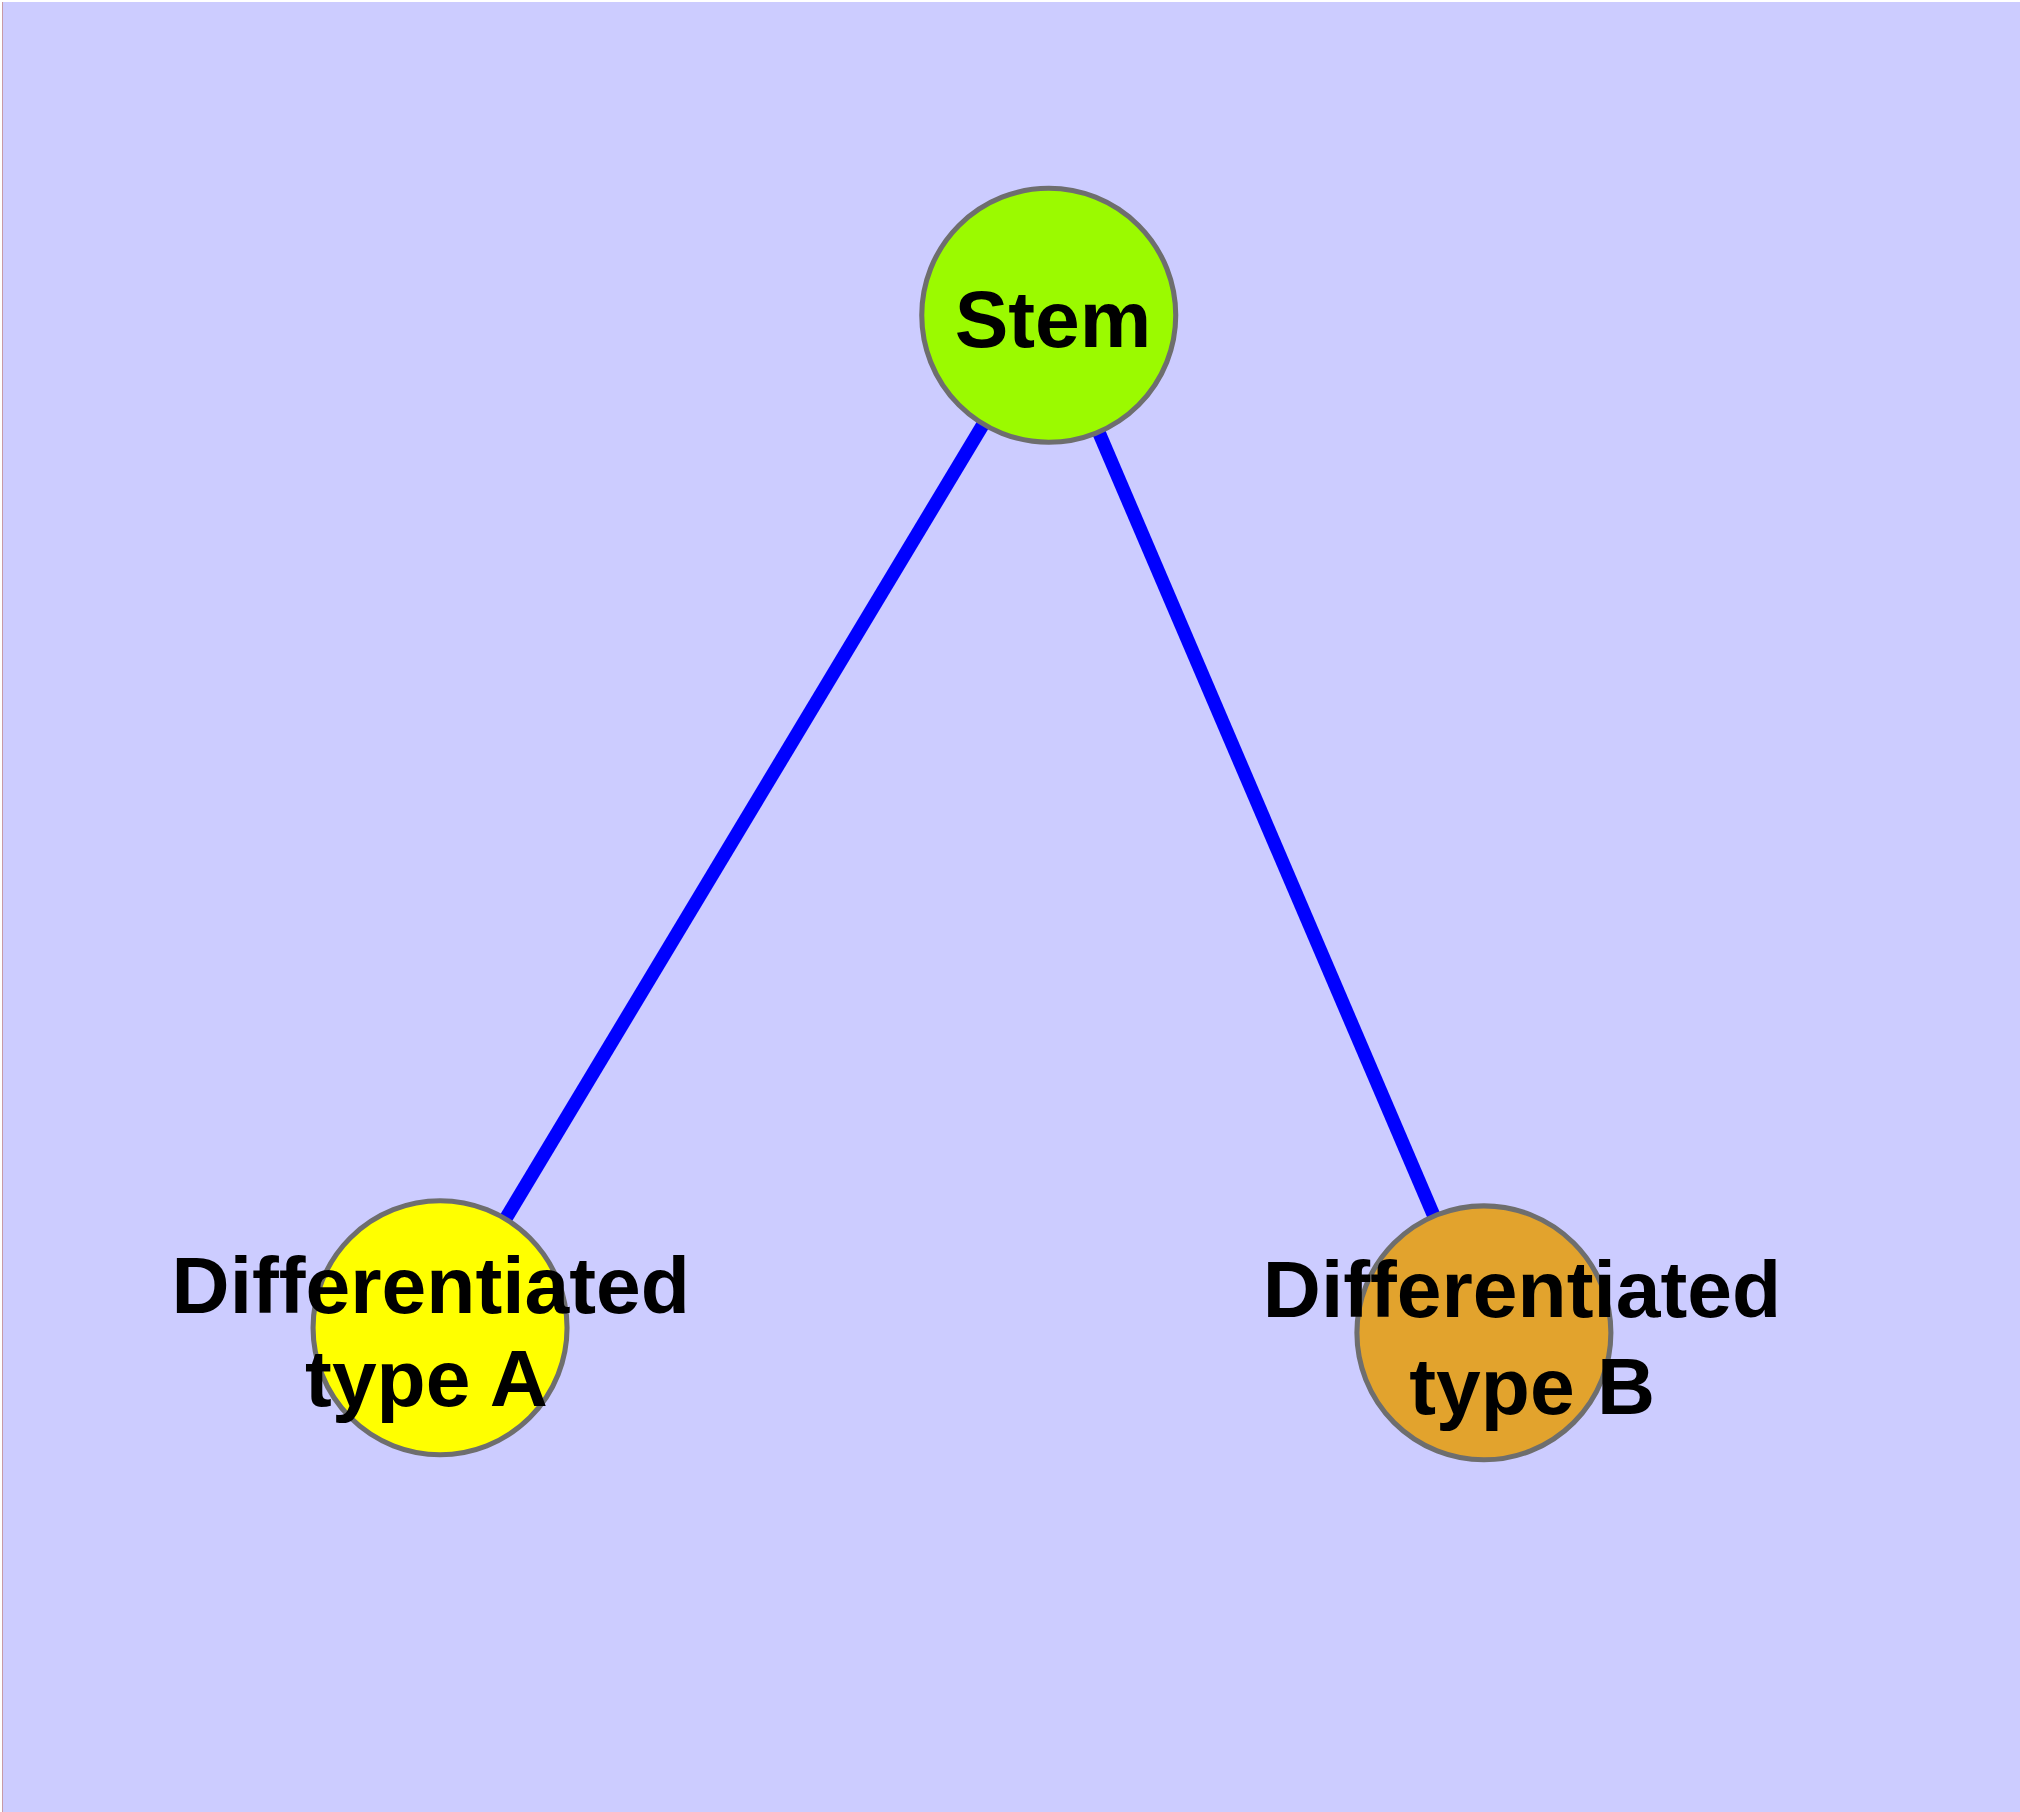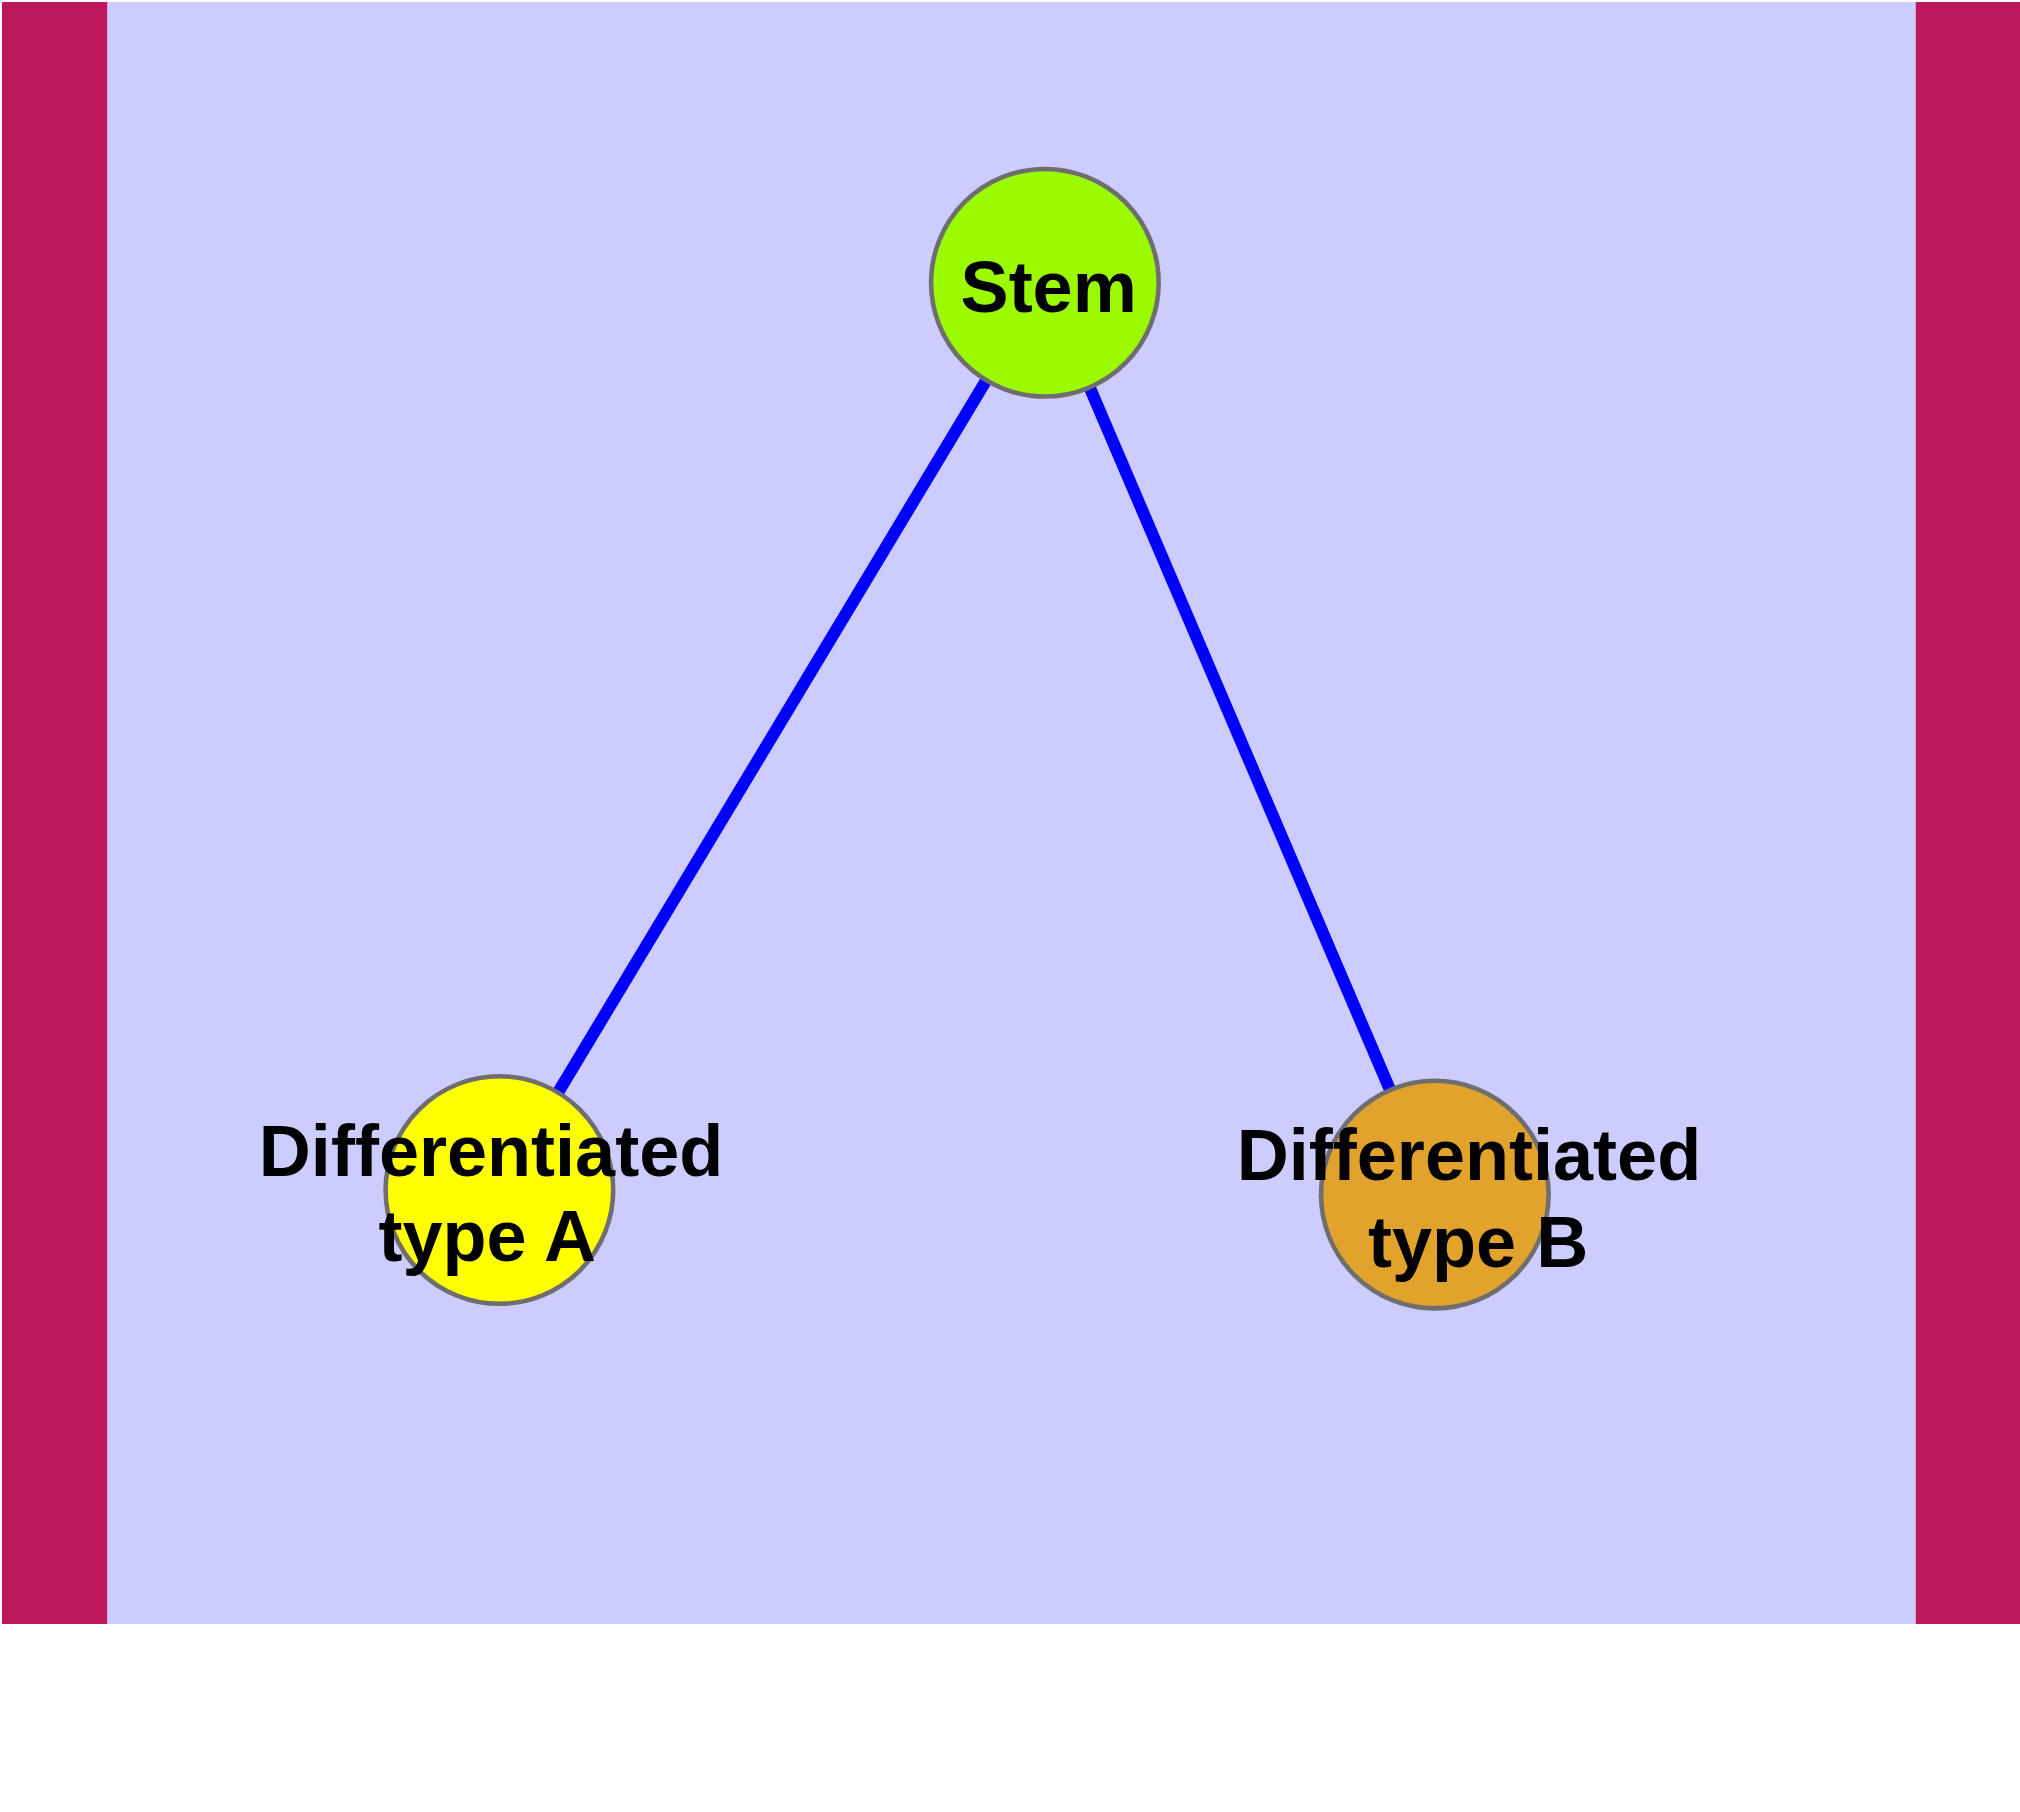--- a/index.html
+++ b/index.html
@@ -4,25 +4,25 @@
 <style>
   html, body {
     margin: 0;
     padding: 0;
     background: #ffffff;
     font-family: "Liberation Sans", sans-serif;
   }
   #figure-root {
     position: relative;
     width: 2021px;
-    height: 1624px;
+    height: 1812px;
     box-sizing: border-box;
     border-top: 2.5px solid #ffffff;
     border-left: 2.5px solid #ffffff;
-    background: #be185d;
+    background: #c2410c;
     overflow: hidden;
   }
   #graph-svg {
     display: block;
     width: 100%;
     height: 100%;
   }
   #graph-svg text {
     font-family: "Liberation Sans", sans-serif;
     font-weight: bold;

